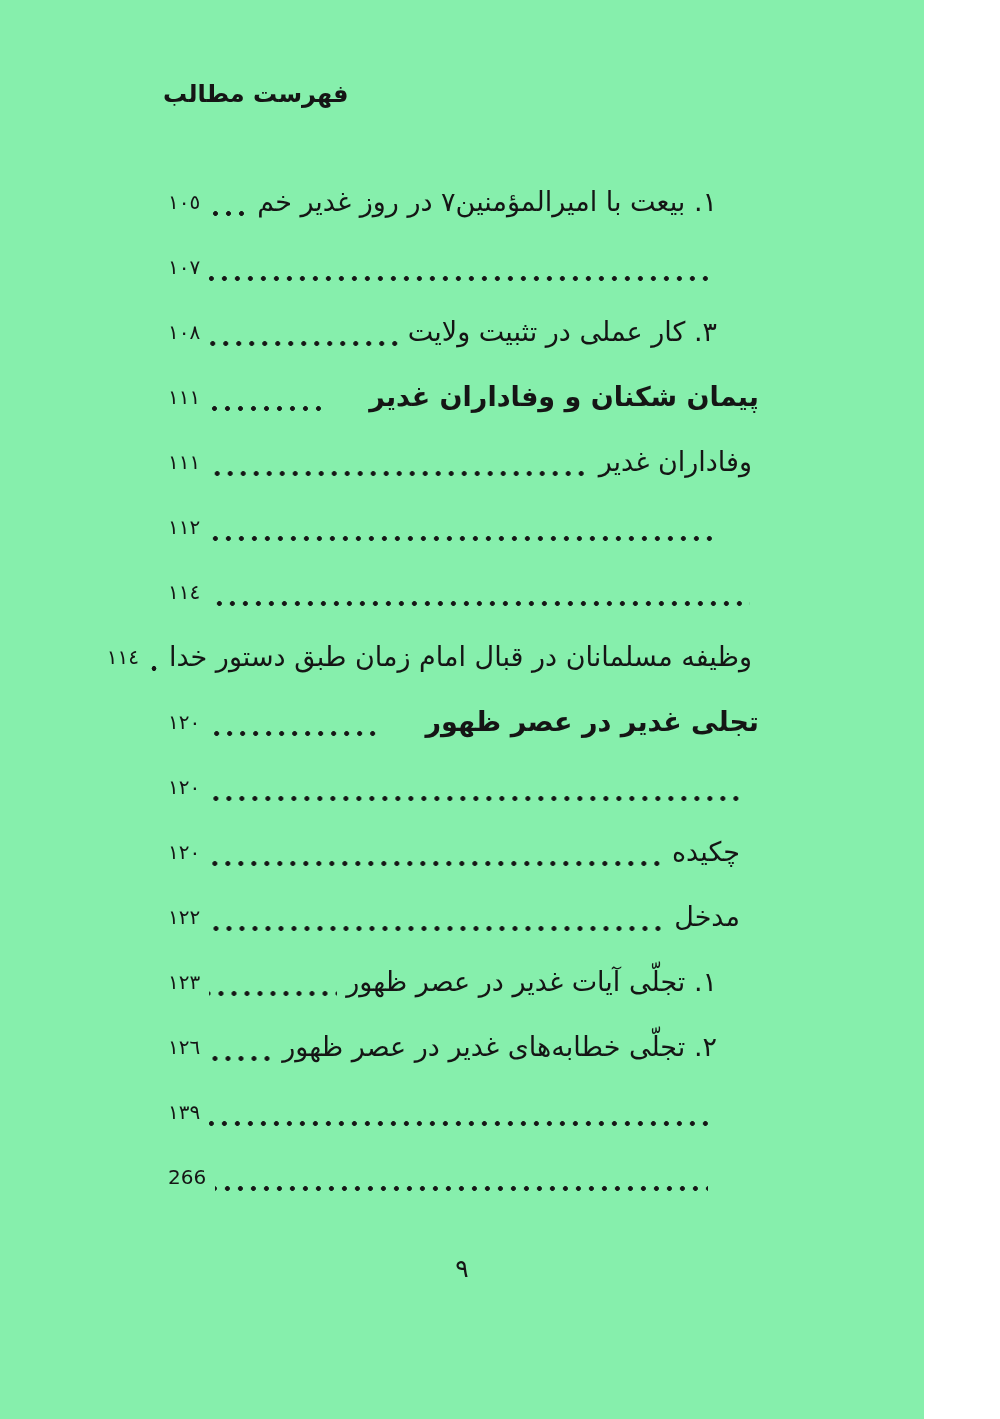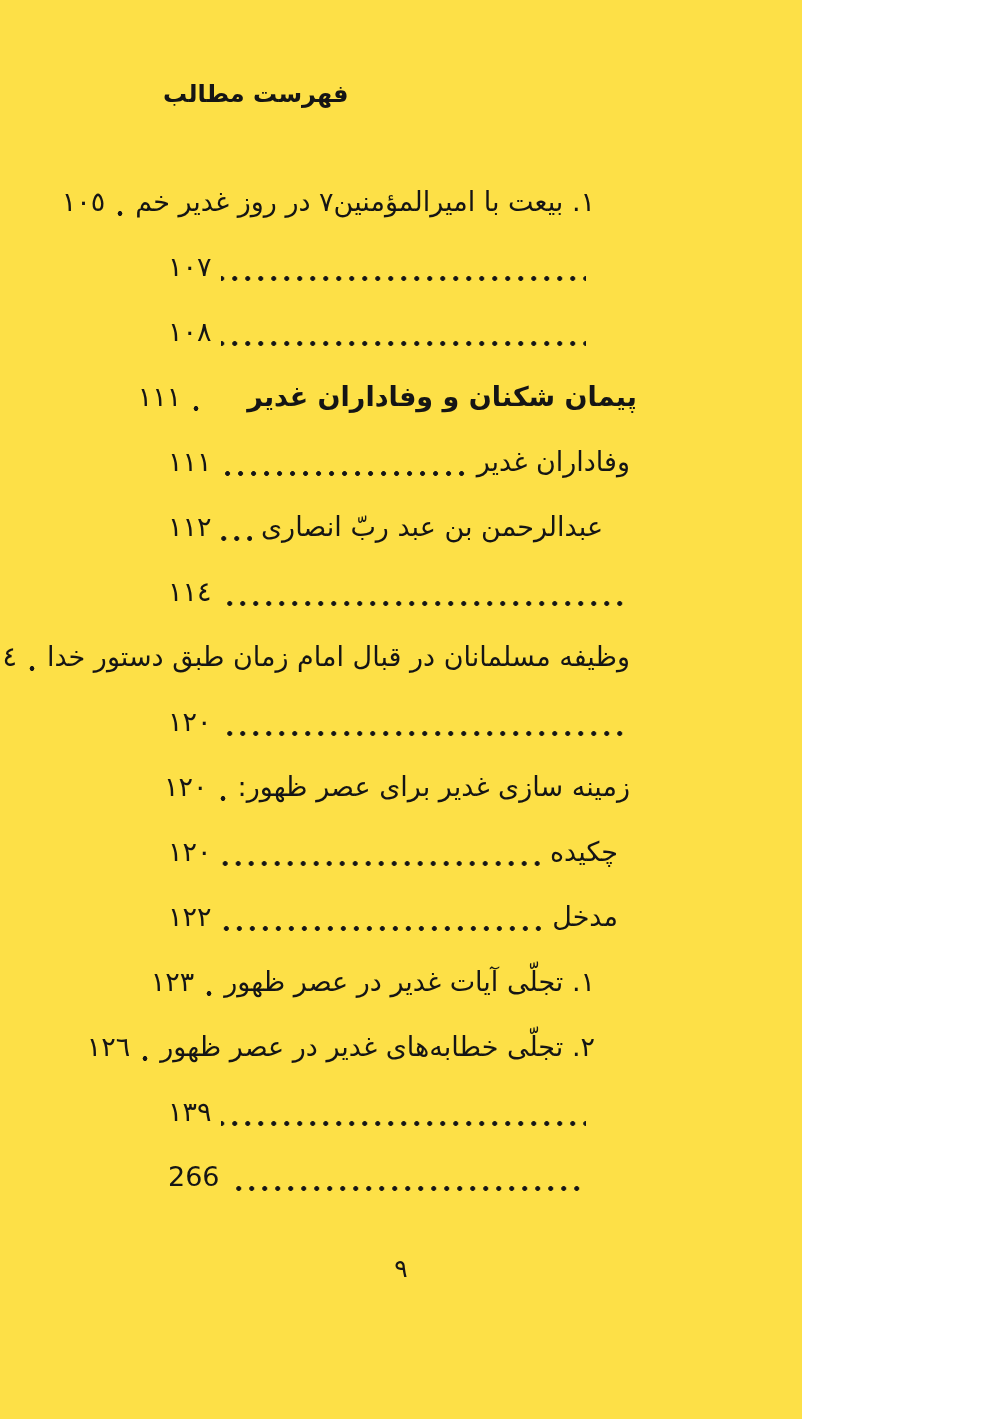--- a/index.html
+++ b/index.html
@@ -4,23 +4,23 @@
 <style>
   * { margin: 0; padding: 0; box-sizing: border-box; }
   html, body { width: 1000px; height: 1419px; }
   body {
     background: #ffffff;
     color: #151515;
     font-family: "DejaVu Sans", sans-serif;
   }
   .page {
     position: relative;
-    width: 802px;
+    width: 924px;
     height: 1419px;
-    background: #fde047;
+    background: #86efac;
     overflow: hidden;
   }
   .running-header {
     position: absolute;
     top: 80px;
     left: 163px;
     font-size: 24px;
     font-weight: bold;
     direction: rtl;
     white-space: nowrap;
@@ -53,21 +53,21 @@
     margin: 0 9px;
     min-width: 12px;
     background-image: radial-gradient(circle, #161616 2.1px, rgba(0,0,0,0) 2.7px);
     background-size: 13px 13px;
     background-repeat: repeat-x;
     background-position: center bottom 17px;
   }
   .pnum {
     flex: 0 0 auto;
     white-space: nowrap;
-    font-size: 27px;
+    font-size: 20px;
     line-height: 1;
     padding-bottom: 6px;
   }
   
   .ind-0 { margin-right: 0; }
   .ind-1 { margin-right: 7px; }
   .ind-2 { margin-right: 19px; }
   .ind-3 { margin-right: 34px; }
   .ind-4 { margin-right: 42px; }
   .folio {
@@ -94,60 +94,60 @@
       <span class="dots"></span>
       <span class="pnum">١٠٥</span>
     </div>
 
     <div class="row ind-4">
       <span class="dots"></span>
       <span class="pnum">١٠٧</span>
     </div>
 
     <div class="row ind-4">
+      <span class="title">۳. کار عملی در تثبیت ولایت</span>
       <span class="dots"></span>
       <span class="pnum">١٠٨</span>
     </div>
 
     <div class="row bold ind-0">
       <span class="title">پیمان شکنان و وفاداران غدیر</span>
       <span class="dots"></span>
       <span class="pnum">١١١</span>
     </div>
 
     <div class="row ind-1">
       <span class="title">وفاداران غدیر</span>
       <span class="dots"></span>
       <span class="pnum">١١١</span>
     </div>
 
     <div class="row ind-3">
-      <span class="title">عبدالرحمن بن عبد ربّ انصاری</span>
       <span class="dots"></span>
       <span class="pnum">١١٢</span>
     </div>
 
     <div class="row bold ind-0">
       <span class="dots"></span>
       <span class="pnum">١١٤</span>
     </div>
 
     <div class="row ind-1">
       <span class="title">وظیفه مسلمانان در قبال امام زمان طبق دستور خدا</span>
       <span class="dots"></span>
       <span class="pnum">١١٤</span>
     </div>
 
     <div class="row bold ind-0">
+      <span class="title">تجلی غدیر در عصر ظهور</span>
       <span class="dots"></span>
       <span class="pnum">١٢٠</span>
     </div>
 
     <div class="row ind-1">
-      <span class="title">زمینه سازی غدیر برای عصر ظهور:</span>
       <span class="dots"></span>
       <span class="pnum">١٢٠</span>
     </div>
 
     <div class="row ind-2">
       <span class="title">چکیده</span>
       <span class="dots"></span>
       <span class="pnum">١٢٠</span>
     </div>
 

